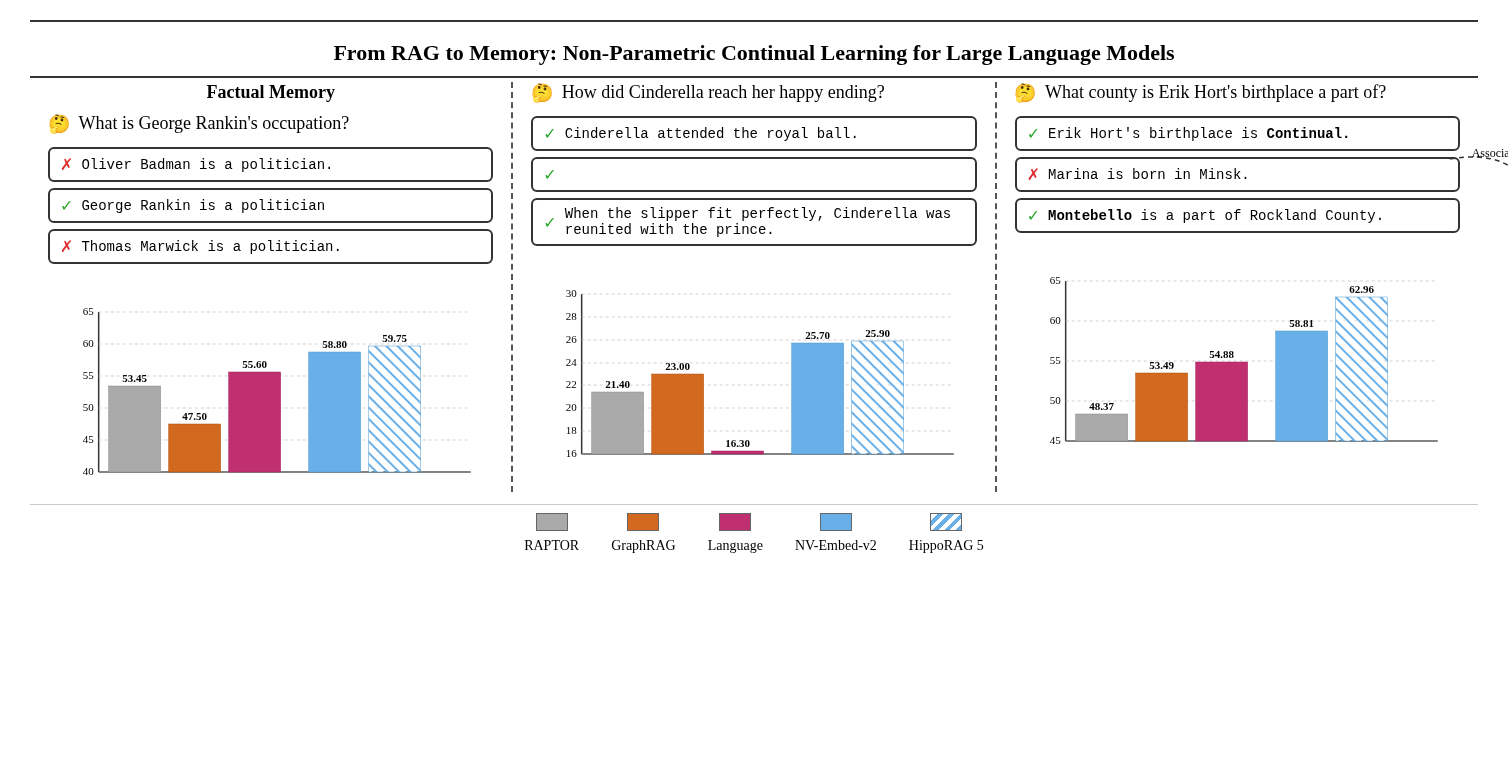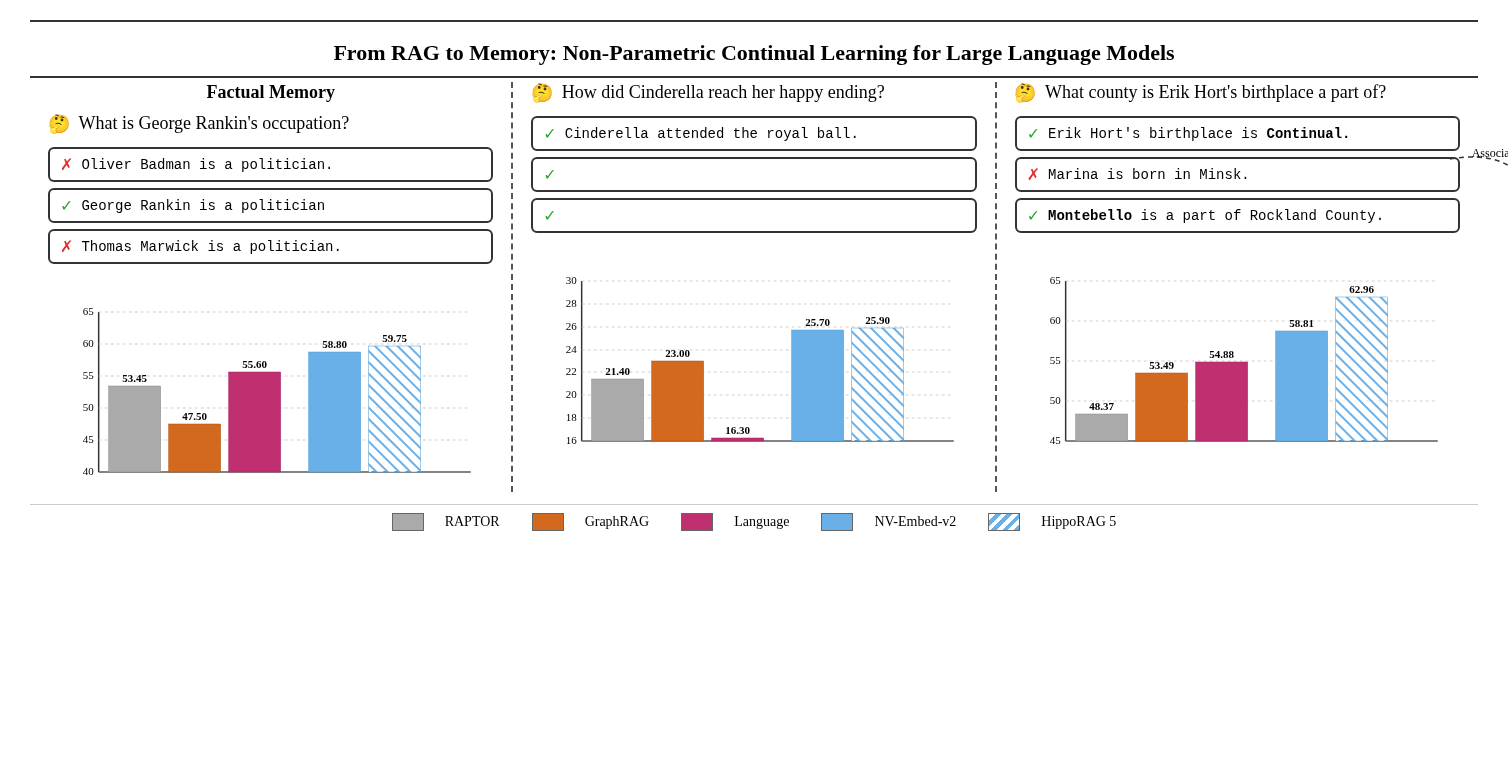--- a/index.html
+++ b/index.html
@@ -111,23 +111,24 @@
       align-items: center;
       gap: 32px;
       margin-top: 12px;
       flex-wrap: wrap;
       padding: 8px 0;
       border-top: 1px solid #ccc;
     }
     .legend-item {
       display: flex;
       align-items: center;
-      gap: 21px;
+      gap: 7px;
       font-size: 14px;
       font-family: "Times New Roman", Times, serif;
+      flex-direction: column;
     }
     .legend-swatch {
       width: 32px;
       height: 18px;
       border: 1px solid #666;
       display: inline-block;
       flex-shrink: 0;
     }
     .swatch-gray { background: #aaa; }
     .swatch-orange { background: #d2691e; }
@@ -229,20 +230,21 @@
       <div>
         <div class="evidence-box">
           <span class="evidence-icon check-icon">✓</span>
           <span class="evidence-text">Cinderella attended the royal ball.</span>
         </div>
         <div class="evidence-box">
           <span class="evidence-icon check-icon">✓</span>
         </div>
         <div class="evidence-box">
           <span class="evidence-icon check-icon">✓</span>
+          <span class="evidence-text">When the slipper fit perfectly, Cinderella was reunited with the prince.</span>
         </div>
       </div>
 
       <div class="chart-area">
         <svg id="chart-svg-sensemaking" class="bar-chart" viewBox="0 0 420 210" preserveAspectRatio="xMidYMid meet">
           <defs>
             <pattern id="hatch-sensemaking" width="8" height="8" patternUnits="userSpaceOnUse" patternTransform="rotate(-45)">
               <line x1="0" y1="0" x2="0" y2="8" stroke="#6ab0e8" stroke-width="4"></line>
               <line x1="4" y1="0" x2="4" y2="8" stroke="#fff" stroke-width="4"></line>
             </pattern>

